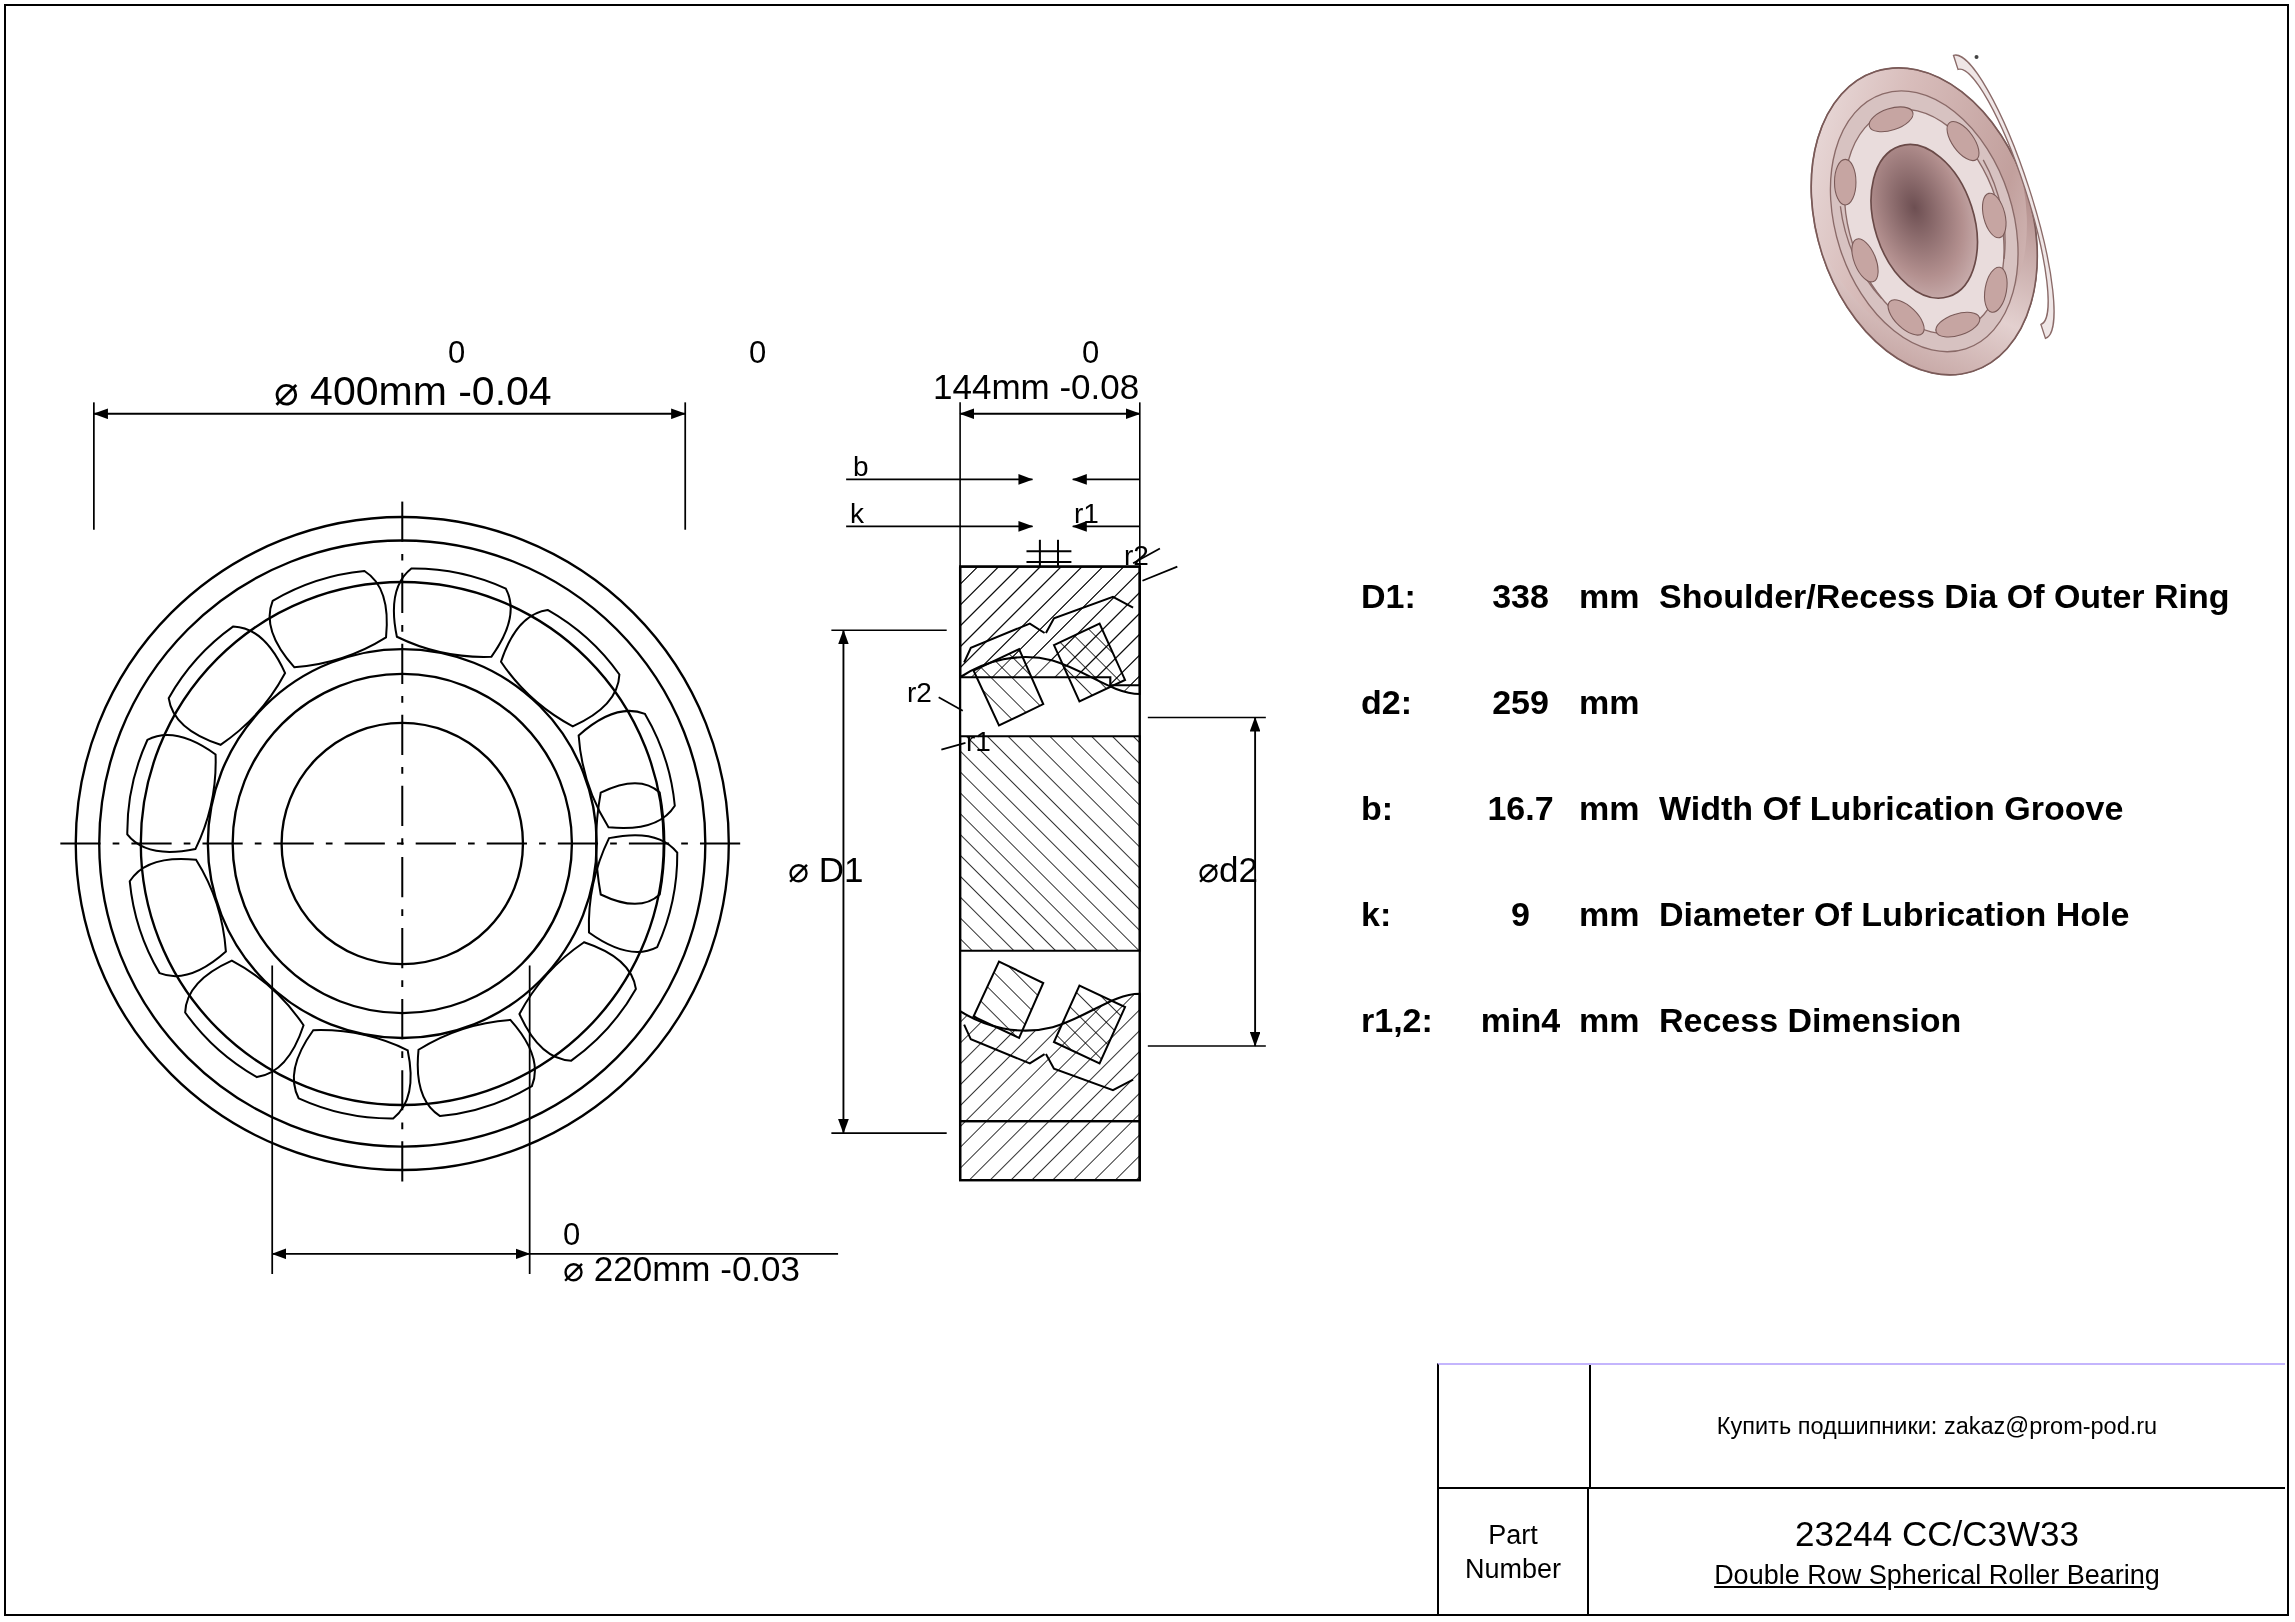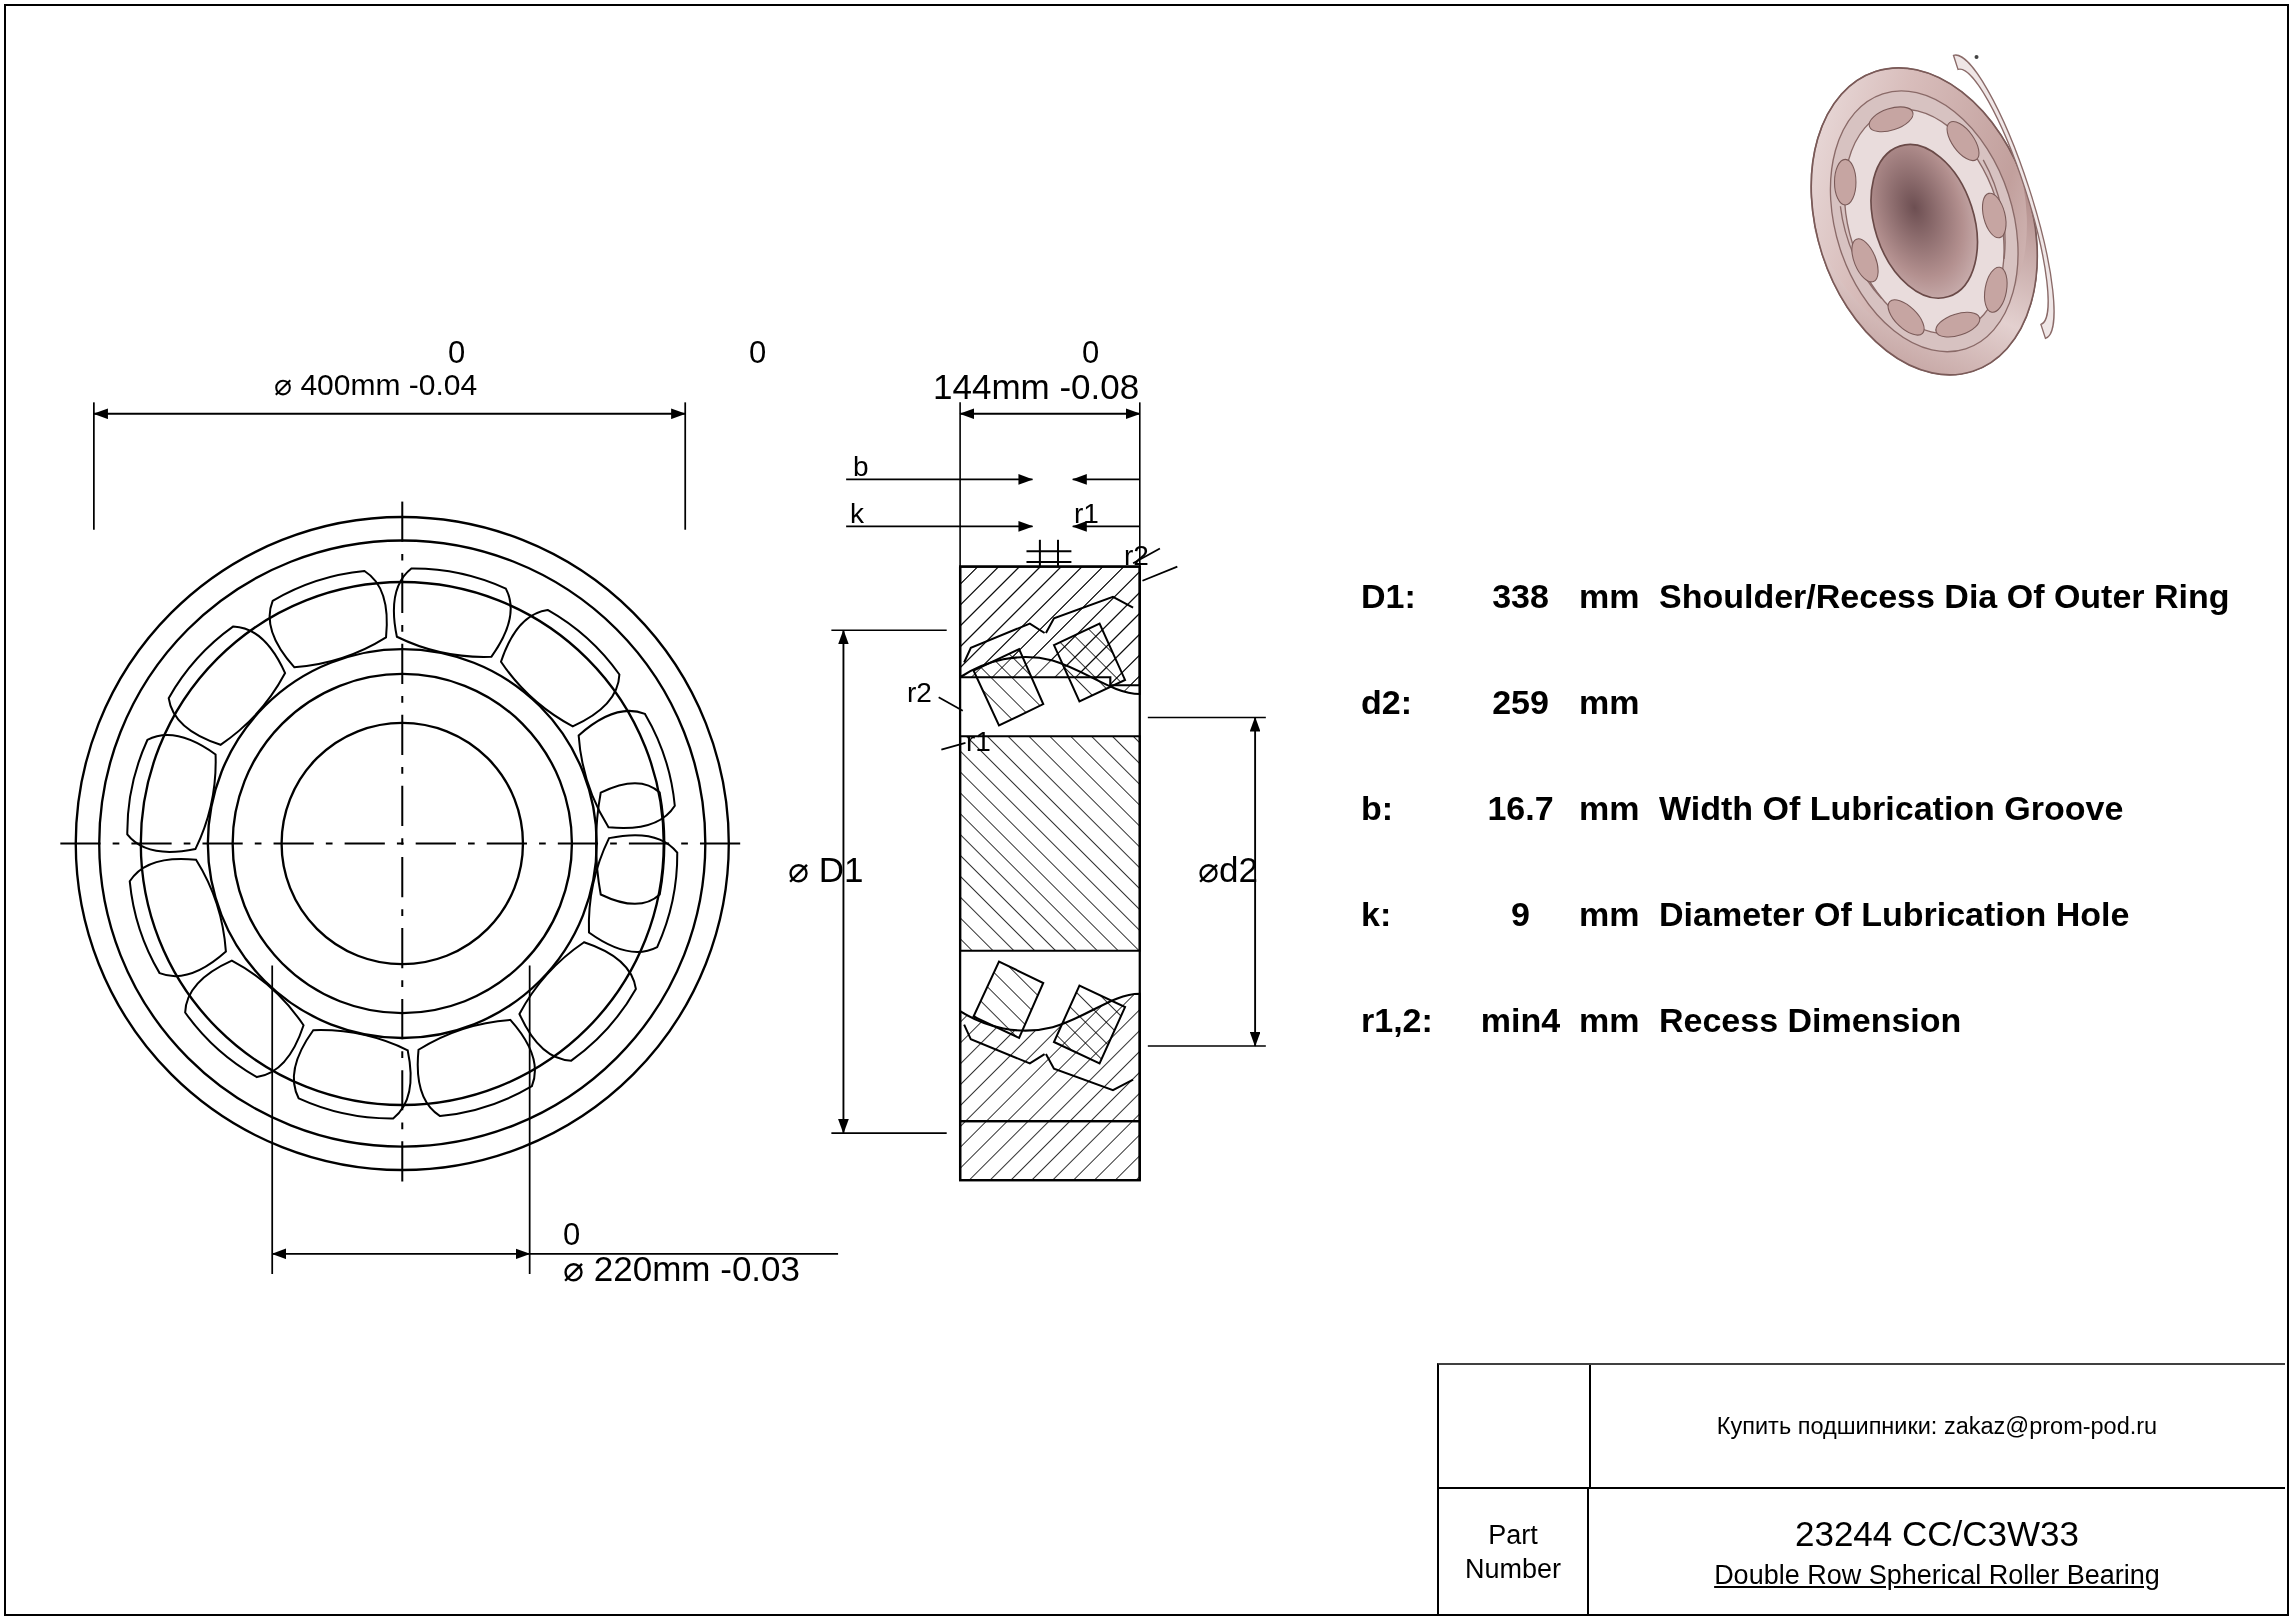--- a/index.html
+++ b/index.html
@@ -79,21 +79,21 @@
     font-weight: bold;
   }
   
   #title-block {
     position: absolute;
     left: 1437px;
     top: 1363px;
     width: 848px;
     height: 253px;
     border-left: 2px solid #000000;
-    border-top: 2px solid #404040;
+    border-top: 2px solid #c4b5fd;
     box-sizing: border-box;
   }
   #tb-upper {
     position: relative;
     height: 124px;
     border-bottom: 2px solid #000000;
     box-sizing: border-box;
   }
   #tb-upper .vline {
     position: absolute;
@@ -363,21 +363,21 @@
         </g>
       </g>
       <g transform="rotate(-18) translate(118,0)">
         <path d="M 0,-222 A 46,222 0 0 1 0,222 L 0,200 A 40,200 0 0 0 0,-200 Z" fill="#efe6e6" stroke="#8a6a68" stroke-width="2"></path>
       </g>
       <circle cx="78" cy="-245" r="3" fill="#444"></circle>
     </g>
   </svg>
 
   <div class="lbl dim" style="left:448px; top:335px; font-size:31px;">0</div>
-  <div class="lbl dim" style="left:274px; top:367px; font-size:30px;">⌀ 400mm -0.04</div>
+  <div class="lbl dim" style="left:274px; top:367px; font-size:41px;">⌀ 400mm -0.04</div>
 
   <div class="lbl dim" style="left:749px; top:335px; font-size:31px;">0</div>
   <div class="lbl dim" style="left:563px; top:1217px; font-size:31px;">0</div>
   <div class="lbl dim" style="left:563px; top:1249px; font-size:35px;">⌀ 220mm -0.03</div>
 
   <div class="lbl dim" style="left:1082px; top:335px; font-size:31px;">0</div>
   <div class="lbl dim" style="left:933px; top:367px; font-size:35px;">144mm -0.08</div>
 
   <div class="lbl dim-small" style="left:853px; top:451px;">b</div>
   <div class="lbl dim-small" style="left:850px; top:498px;">k</div>

